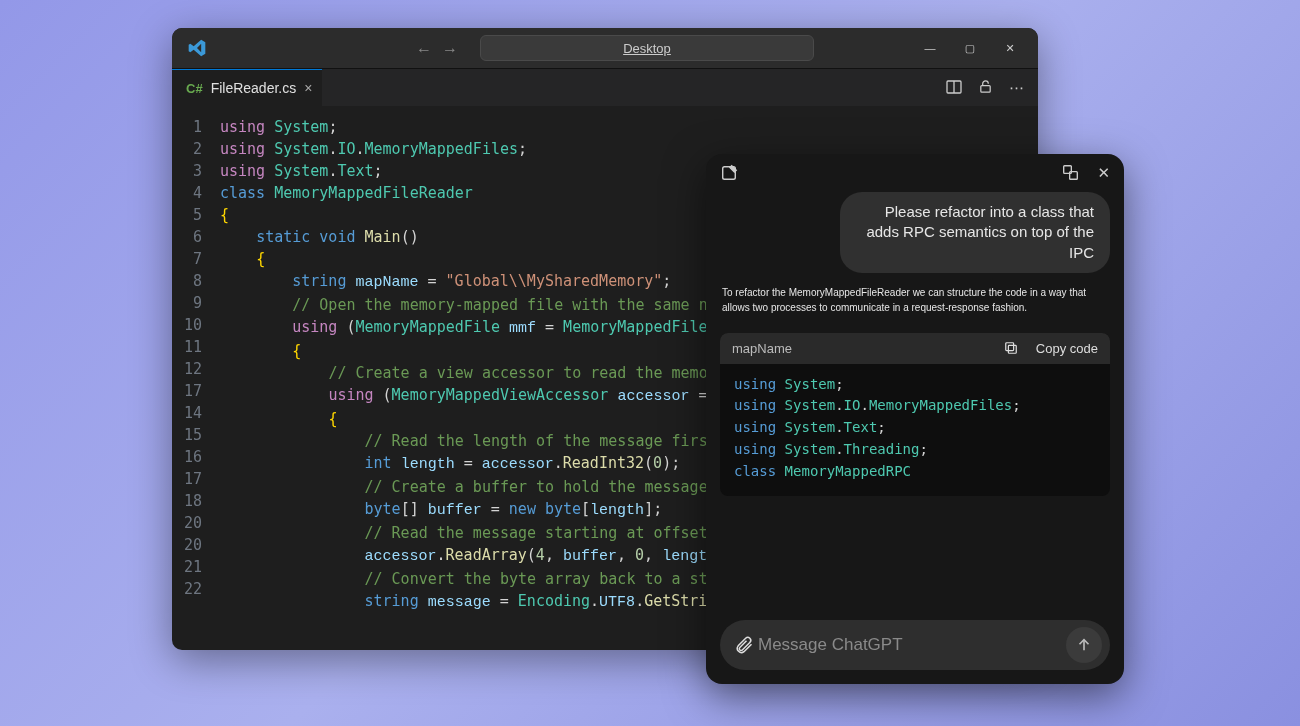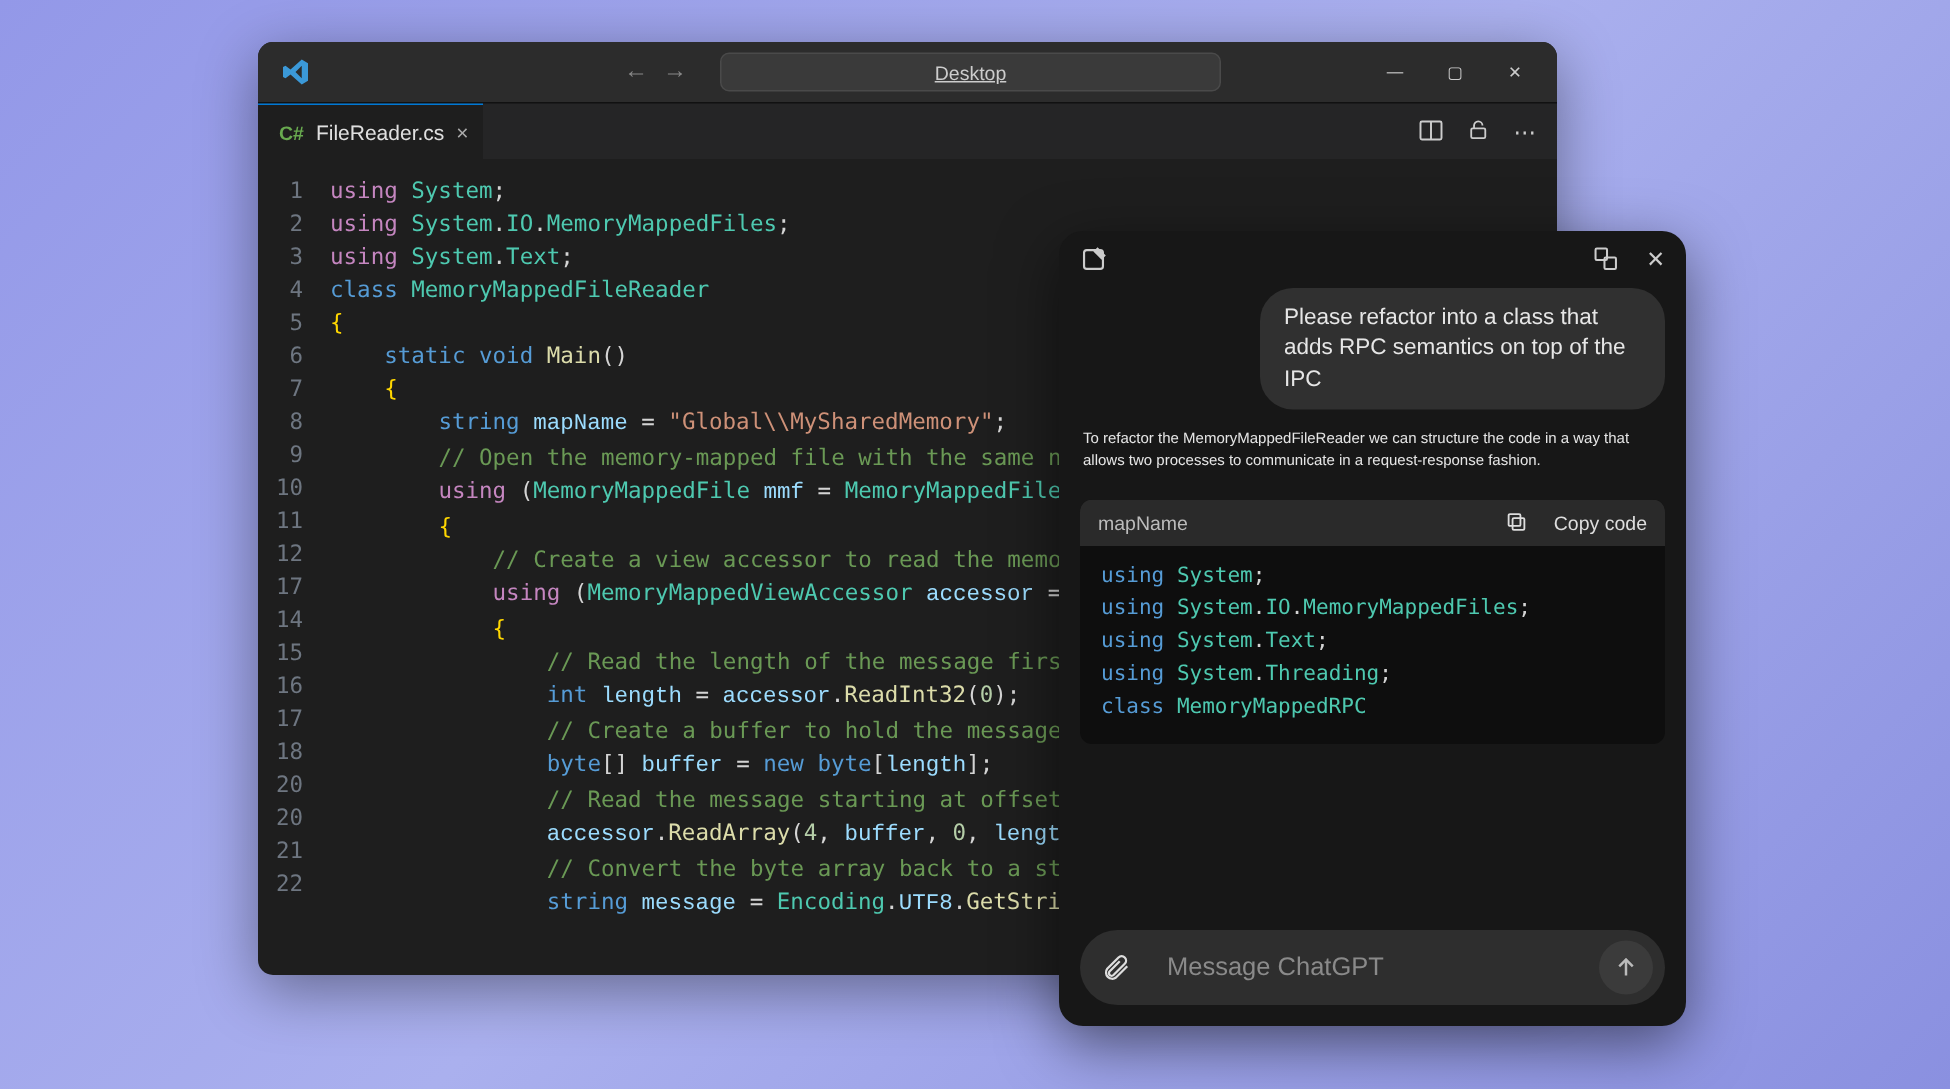--- a/index.html
+++ b/index.html
@@ -112,20 +112,21 @@
   .chat-top .right span { color:#ccc; font-size:15px; cursor:pointer; }
   .user-bubble {
     align-self:flex-end;
     margin: 4px 14px 12px auto;
     max-width: 270px;
     background:#303030;
     border-radius: 22px;
     padding: 10px 16px;
     font-size: 15px;
     line-height: 1.35;
+    text-align: right;
   }
   .assistant-text {
     padding: 0 16px;
     font-size: 10px;
     line-height: 1.5;
   }
   .assistant-text p { margin-bottom: 12px; }
   .codeblock {
     margin: 6px 14px 0 14px;
     background:#0e0e0e;
@@ -147,21 +148,21 @@
     line-height: 1.55;
     white-space:pre;
   }
   .inputbar {
     margin: 10px 14px 14px 14px;
     background:#2e2e2e;
     border-radius: 28px;
     height: 50px;
     display:flex; align-items:center;
     padding: 0 8px 0 14px;
-    gap: 24px;
+    gap: 4px;
   }
   .inputbar .attach { color:#ddd; font-size:18px; }
   .inputbar input {
     flex:1; background:transparent; border:none; outline:none;
     color:#eee; font-size:17px;
   }
   .inputbar input::placeholder { color:#8a8a8a; }
   .send-btn {
     width:36px; height:36px; border-radius:50%;
     background:#3b3b3b;

